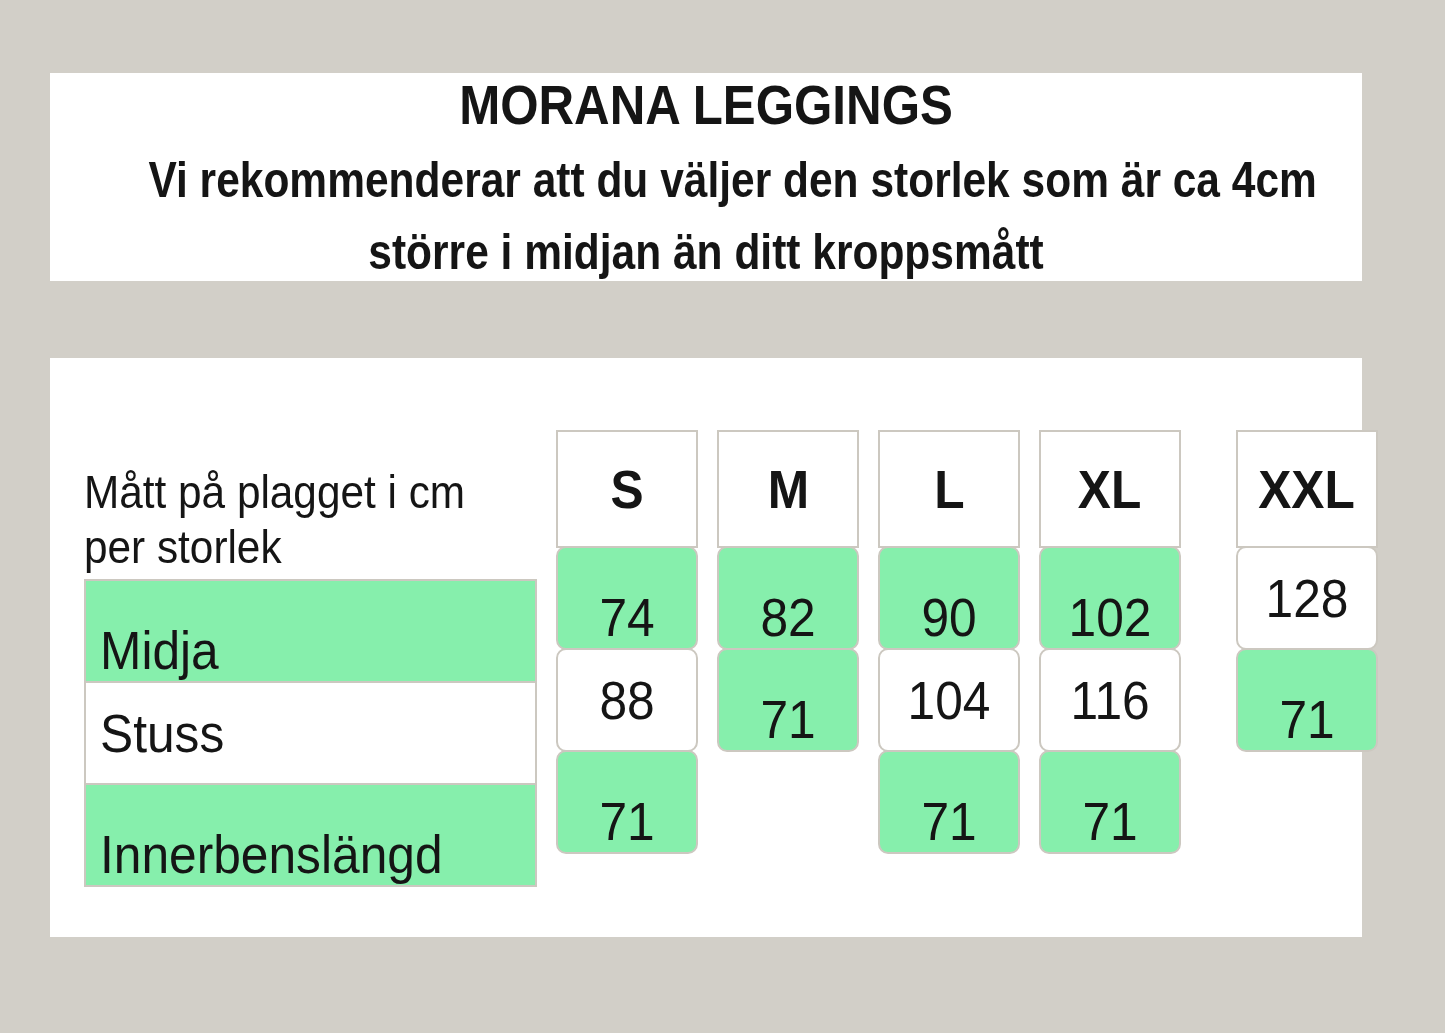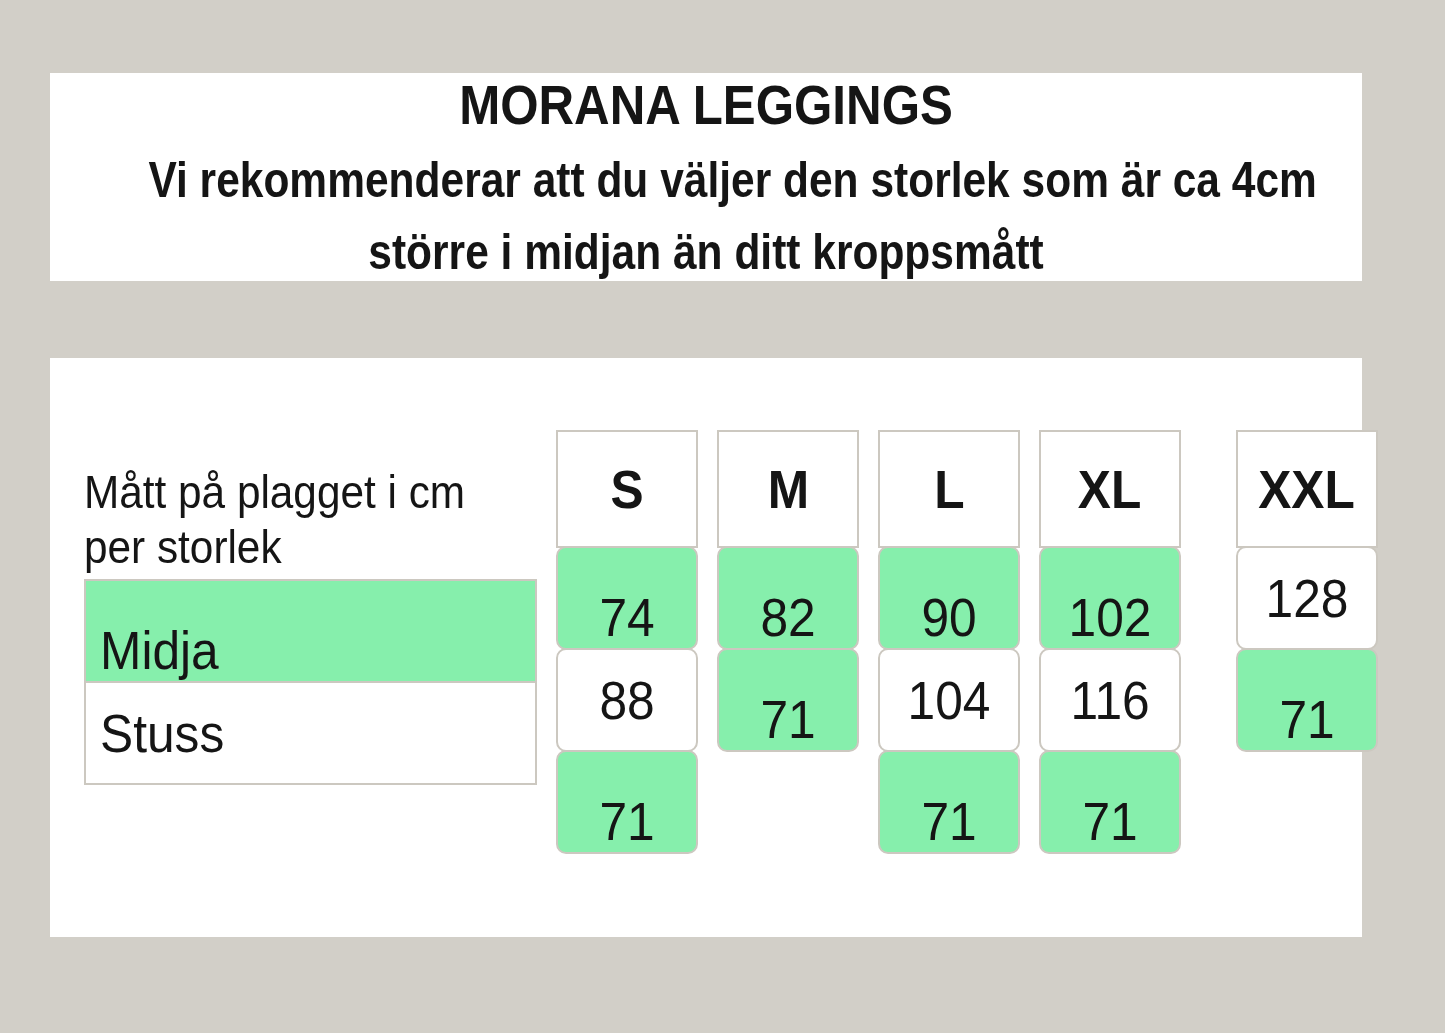--- a/index.html
+++ b/index.html
@@ -89,20 +89,23 @@
       <div class="corner-label">
         <div>Mått på plagget i cm</div>
         <div>per storlek</div>
       </div>
       <div class="cell label-cell alt">
         <span class="txt">Midja</span>
       </div>
       <div class="cell label-cell">
         <span class="txt">Stuss</span>
       </div>
+      <div class="cell label-cell alt">
+        <span class="txt">Innerbenslängd</span>
+      </div>
     </div>
 
     <div class="size-col col-0">
       <div class="cell head-cell">
         <span class="txt">S</span>
       </div>
       <div class="cell num-cell alt">
         <span class="txt">74</span>
       </div>
       <div class="cell num-cell">

